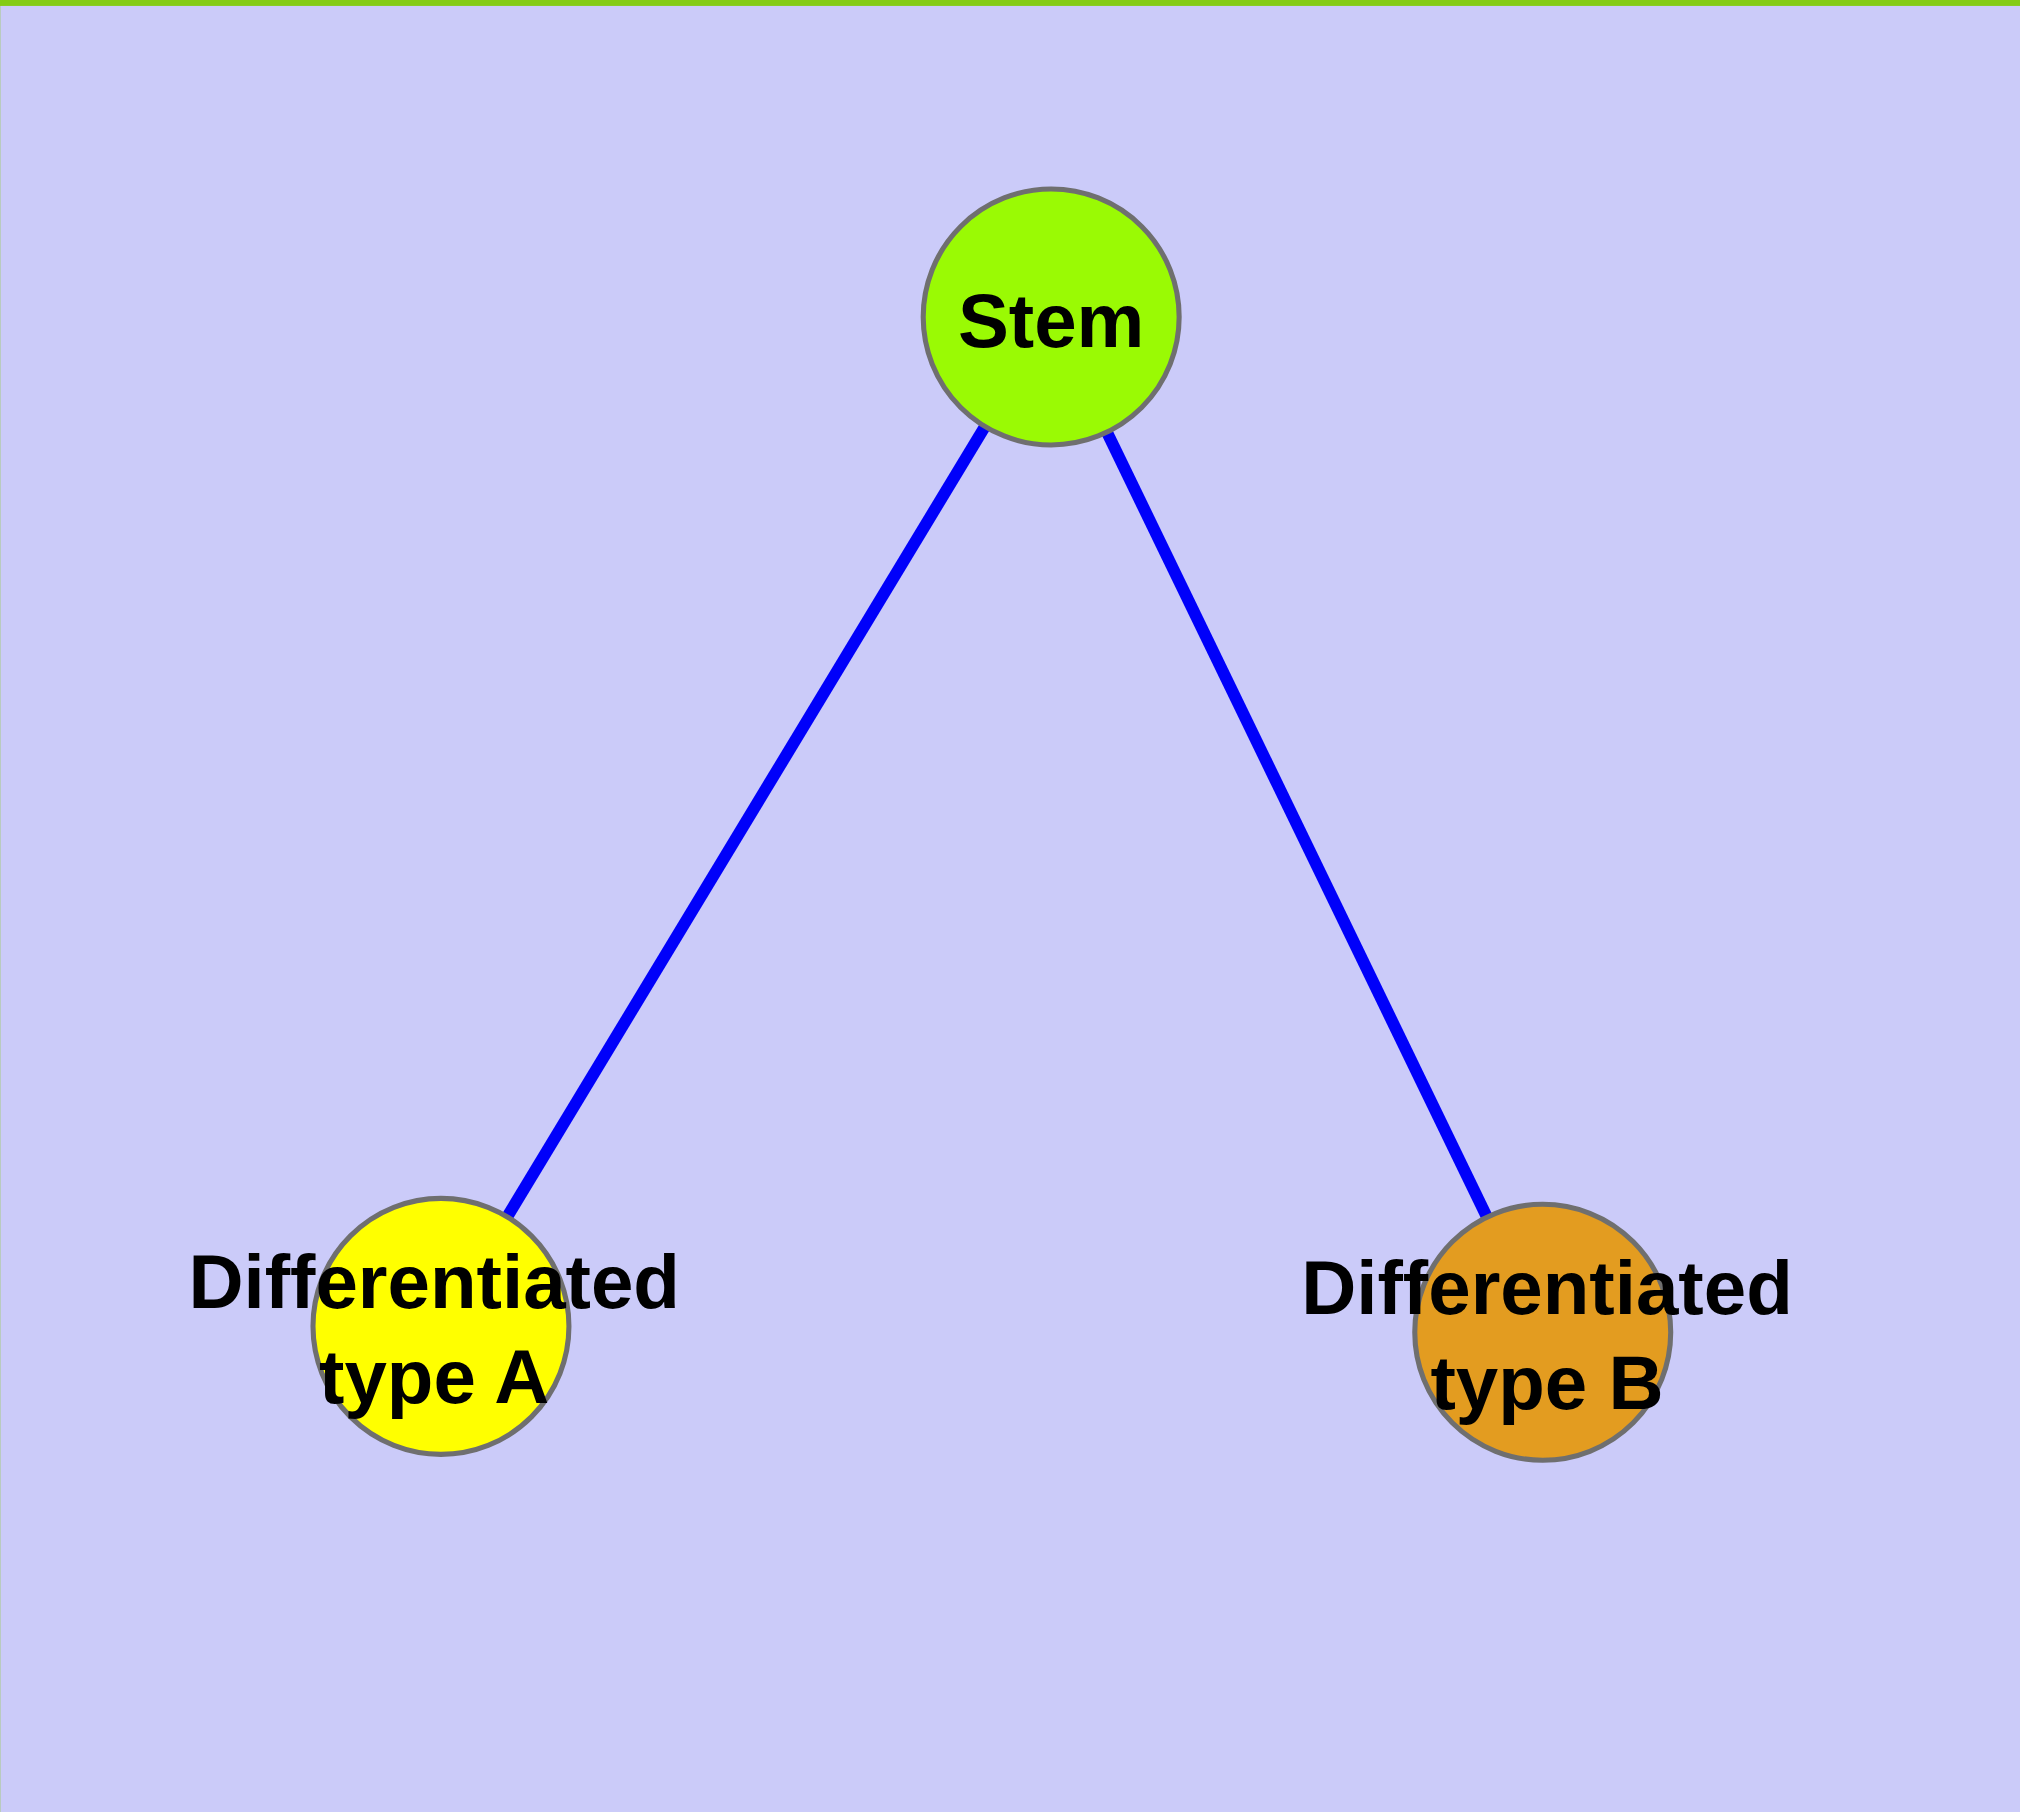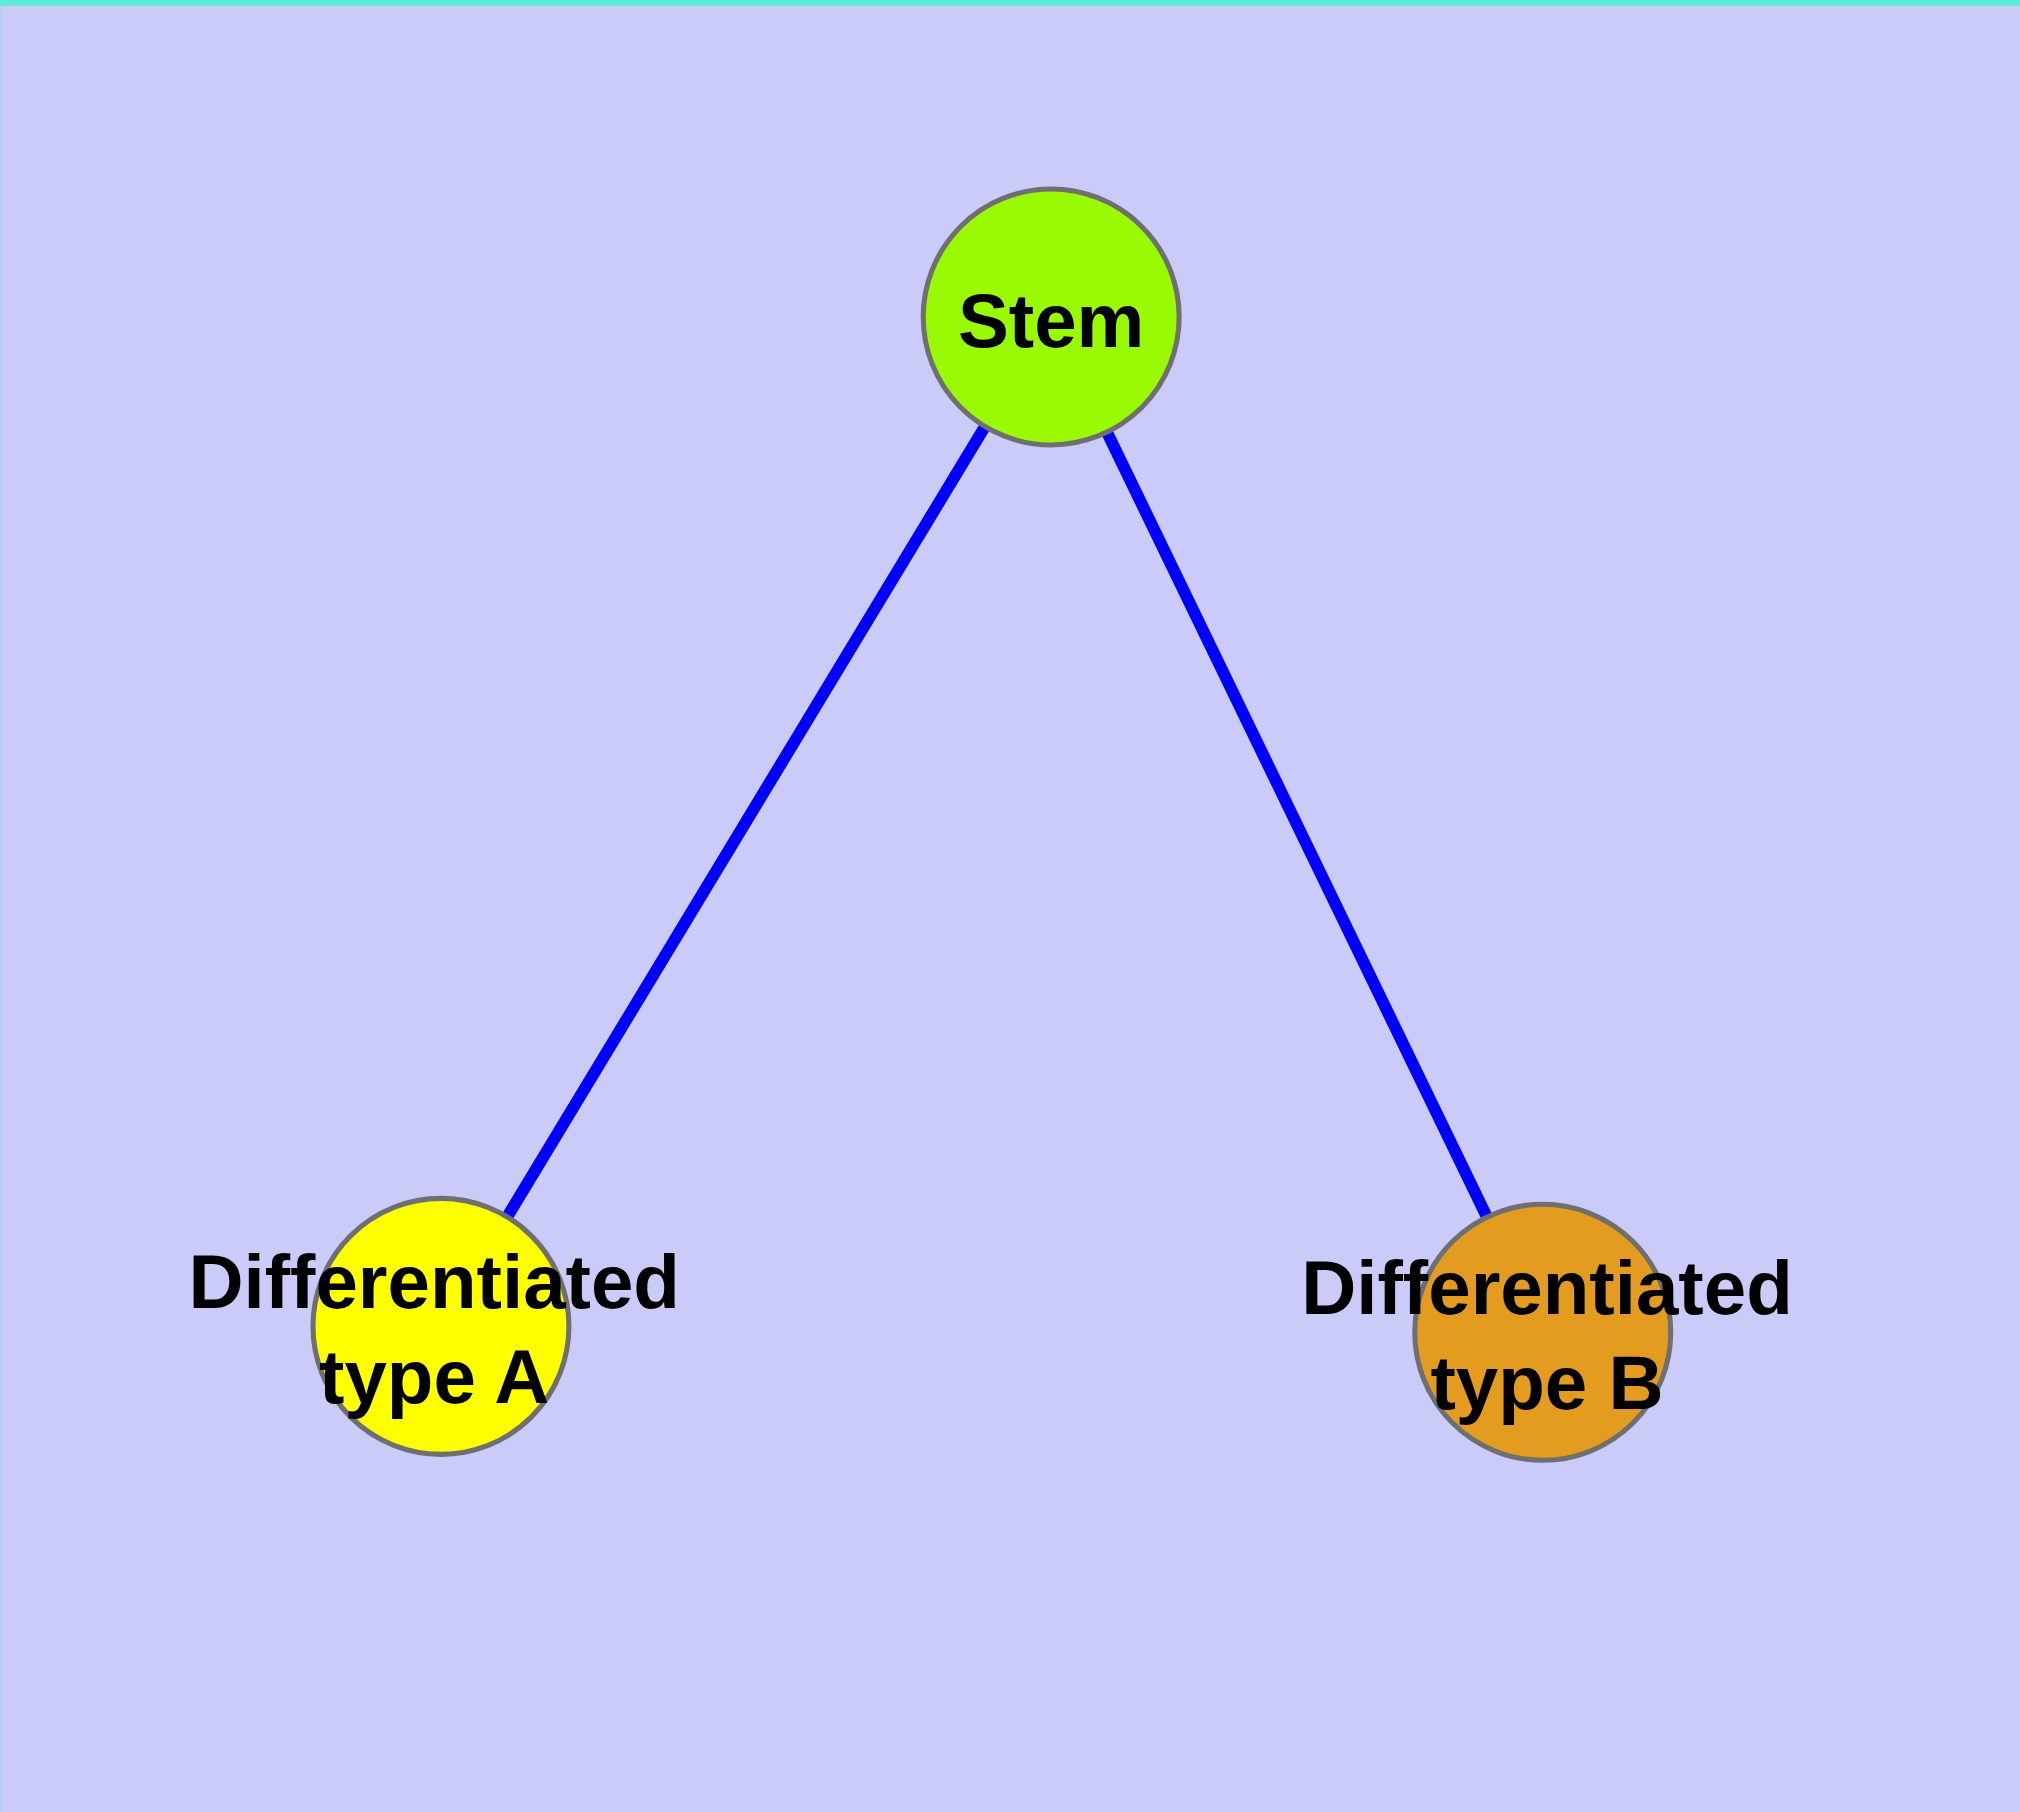--- a/index.html
+++ b/index.html
@@ -4,21 +4,21 @@
 <style>
   html, body {
     margin: 0;
     padding: 0;
     background: #ffffff;
   }
   .canvas-wrap {
     position: relative;
     width: 2021px;
     height: 1812px;
-    background: #5eead4;
+    background: #84cc16;
   }
   svg {
     display: block;
   }
   .node-circle {
     stroke-width: 6px;
   }
   .edge-line {
     stroke-width: 14px;
     stroke-linecap: butt;

